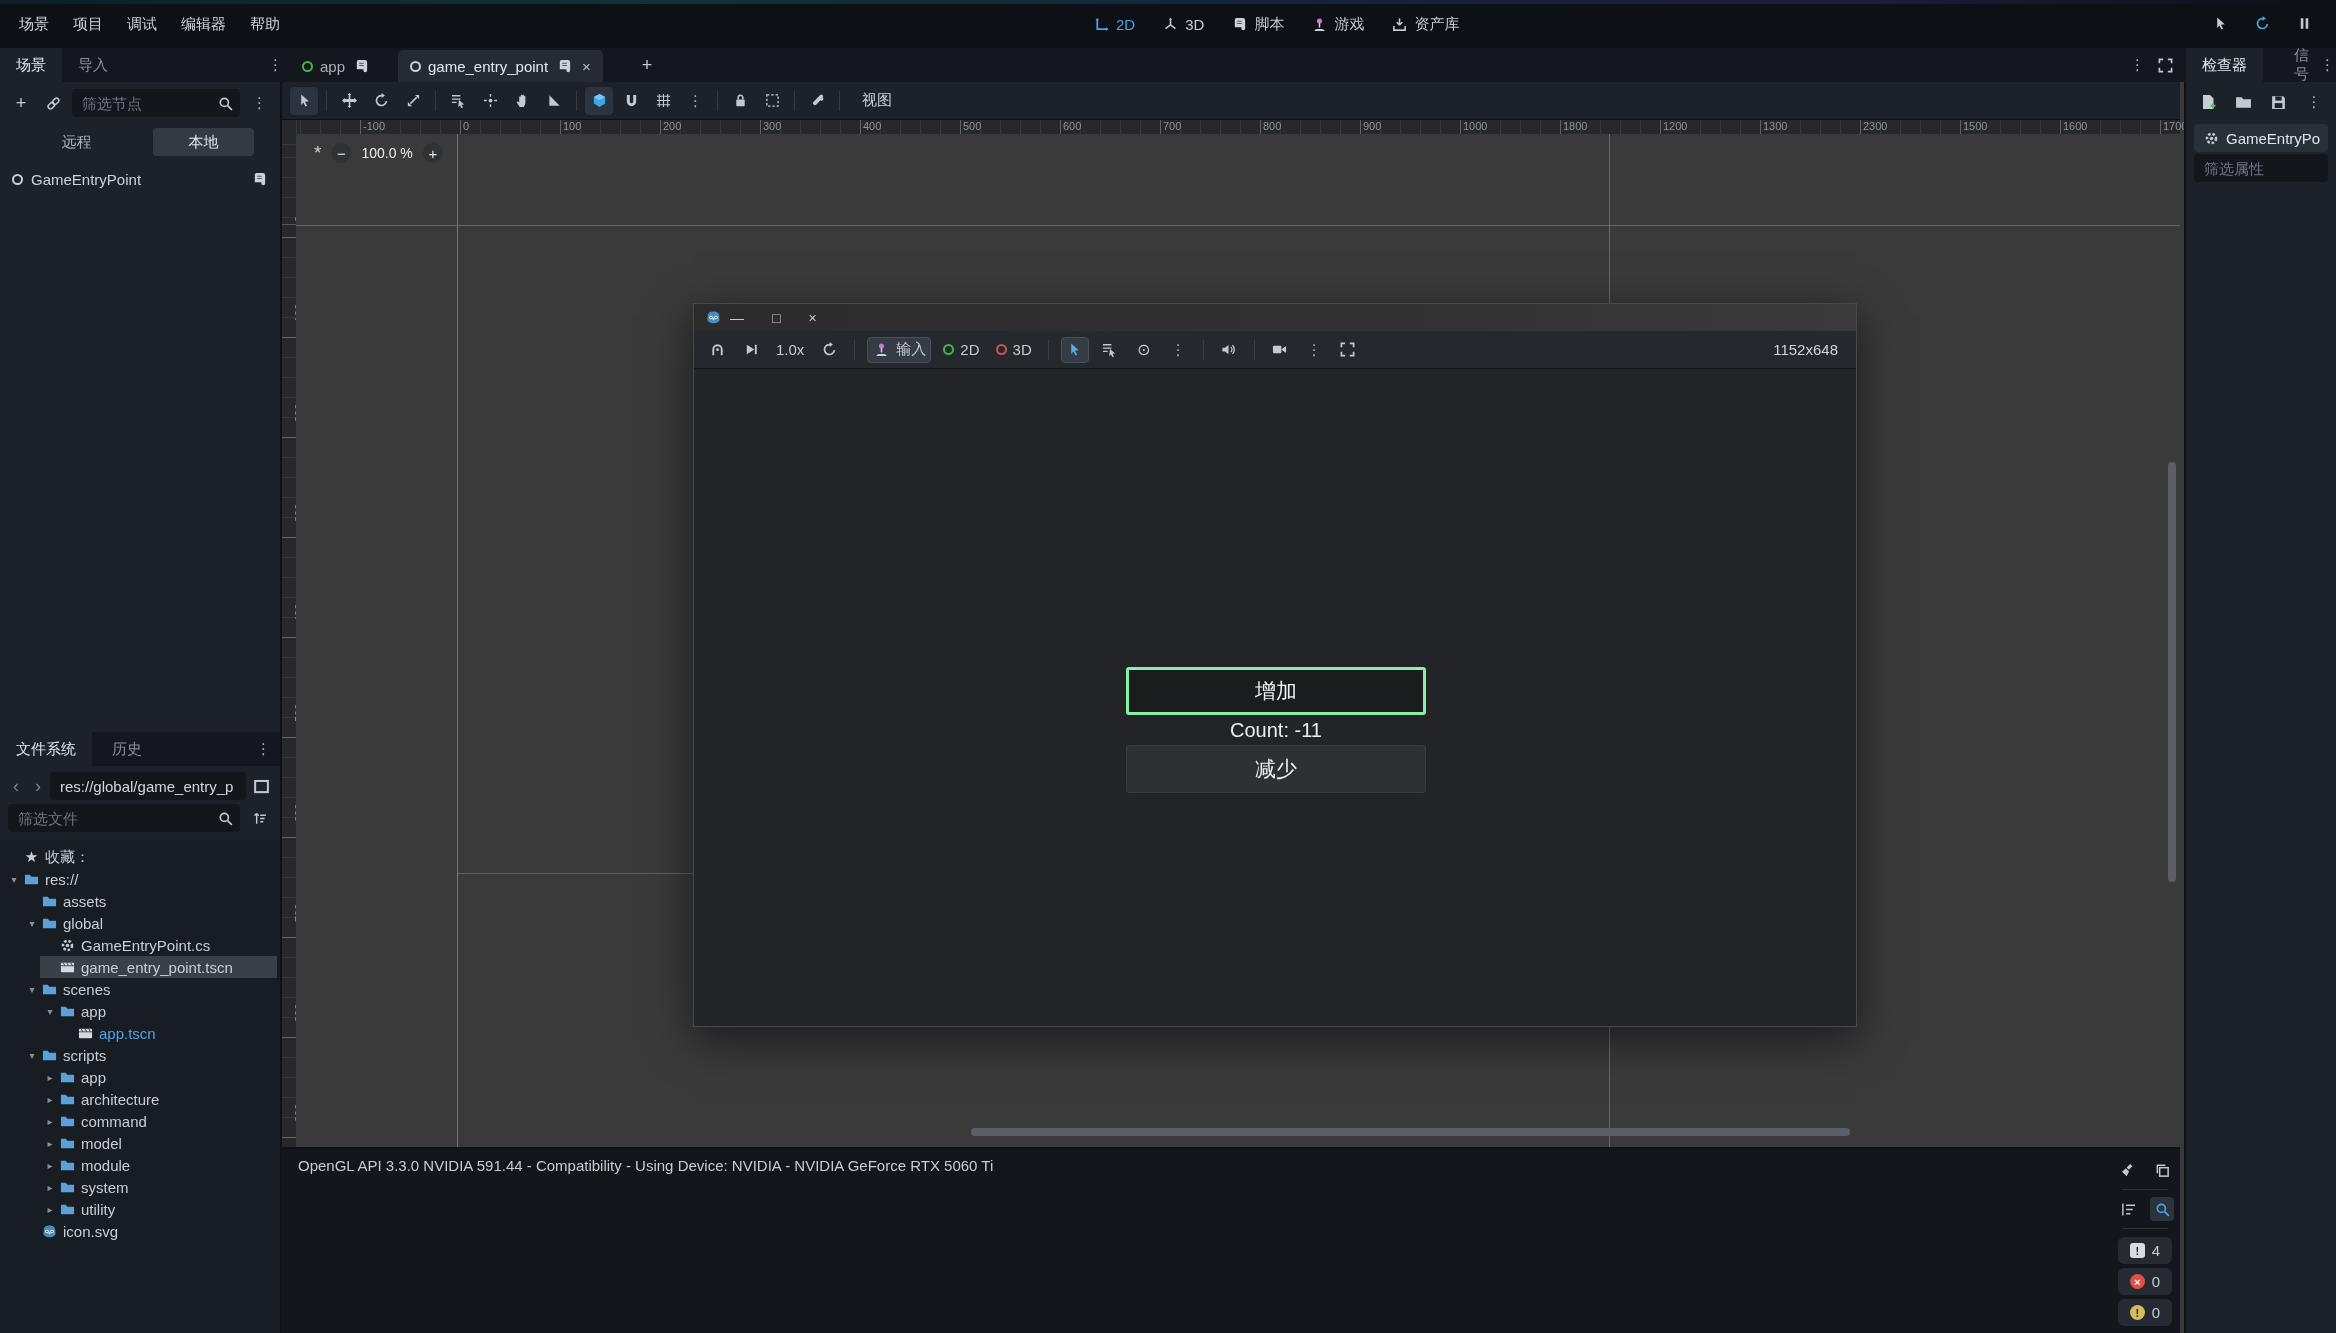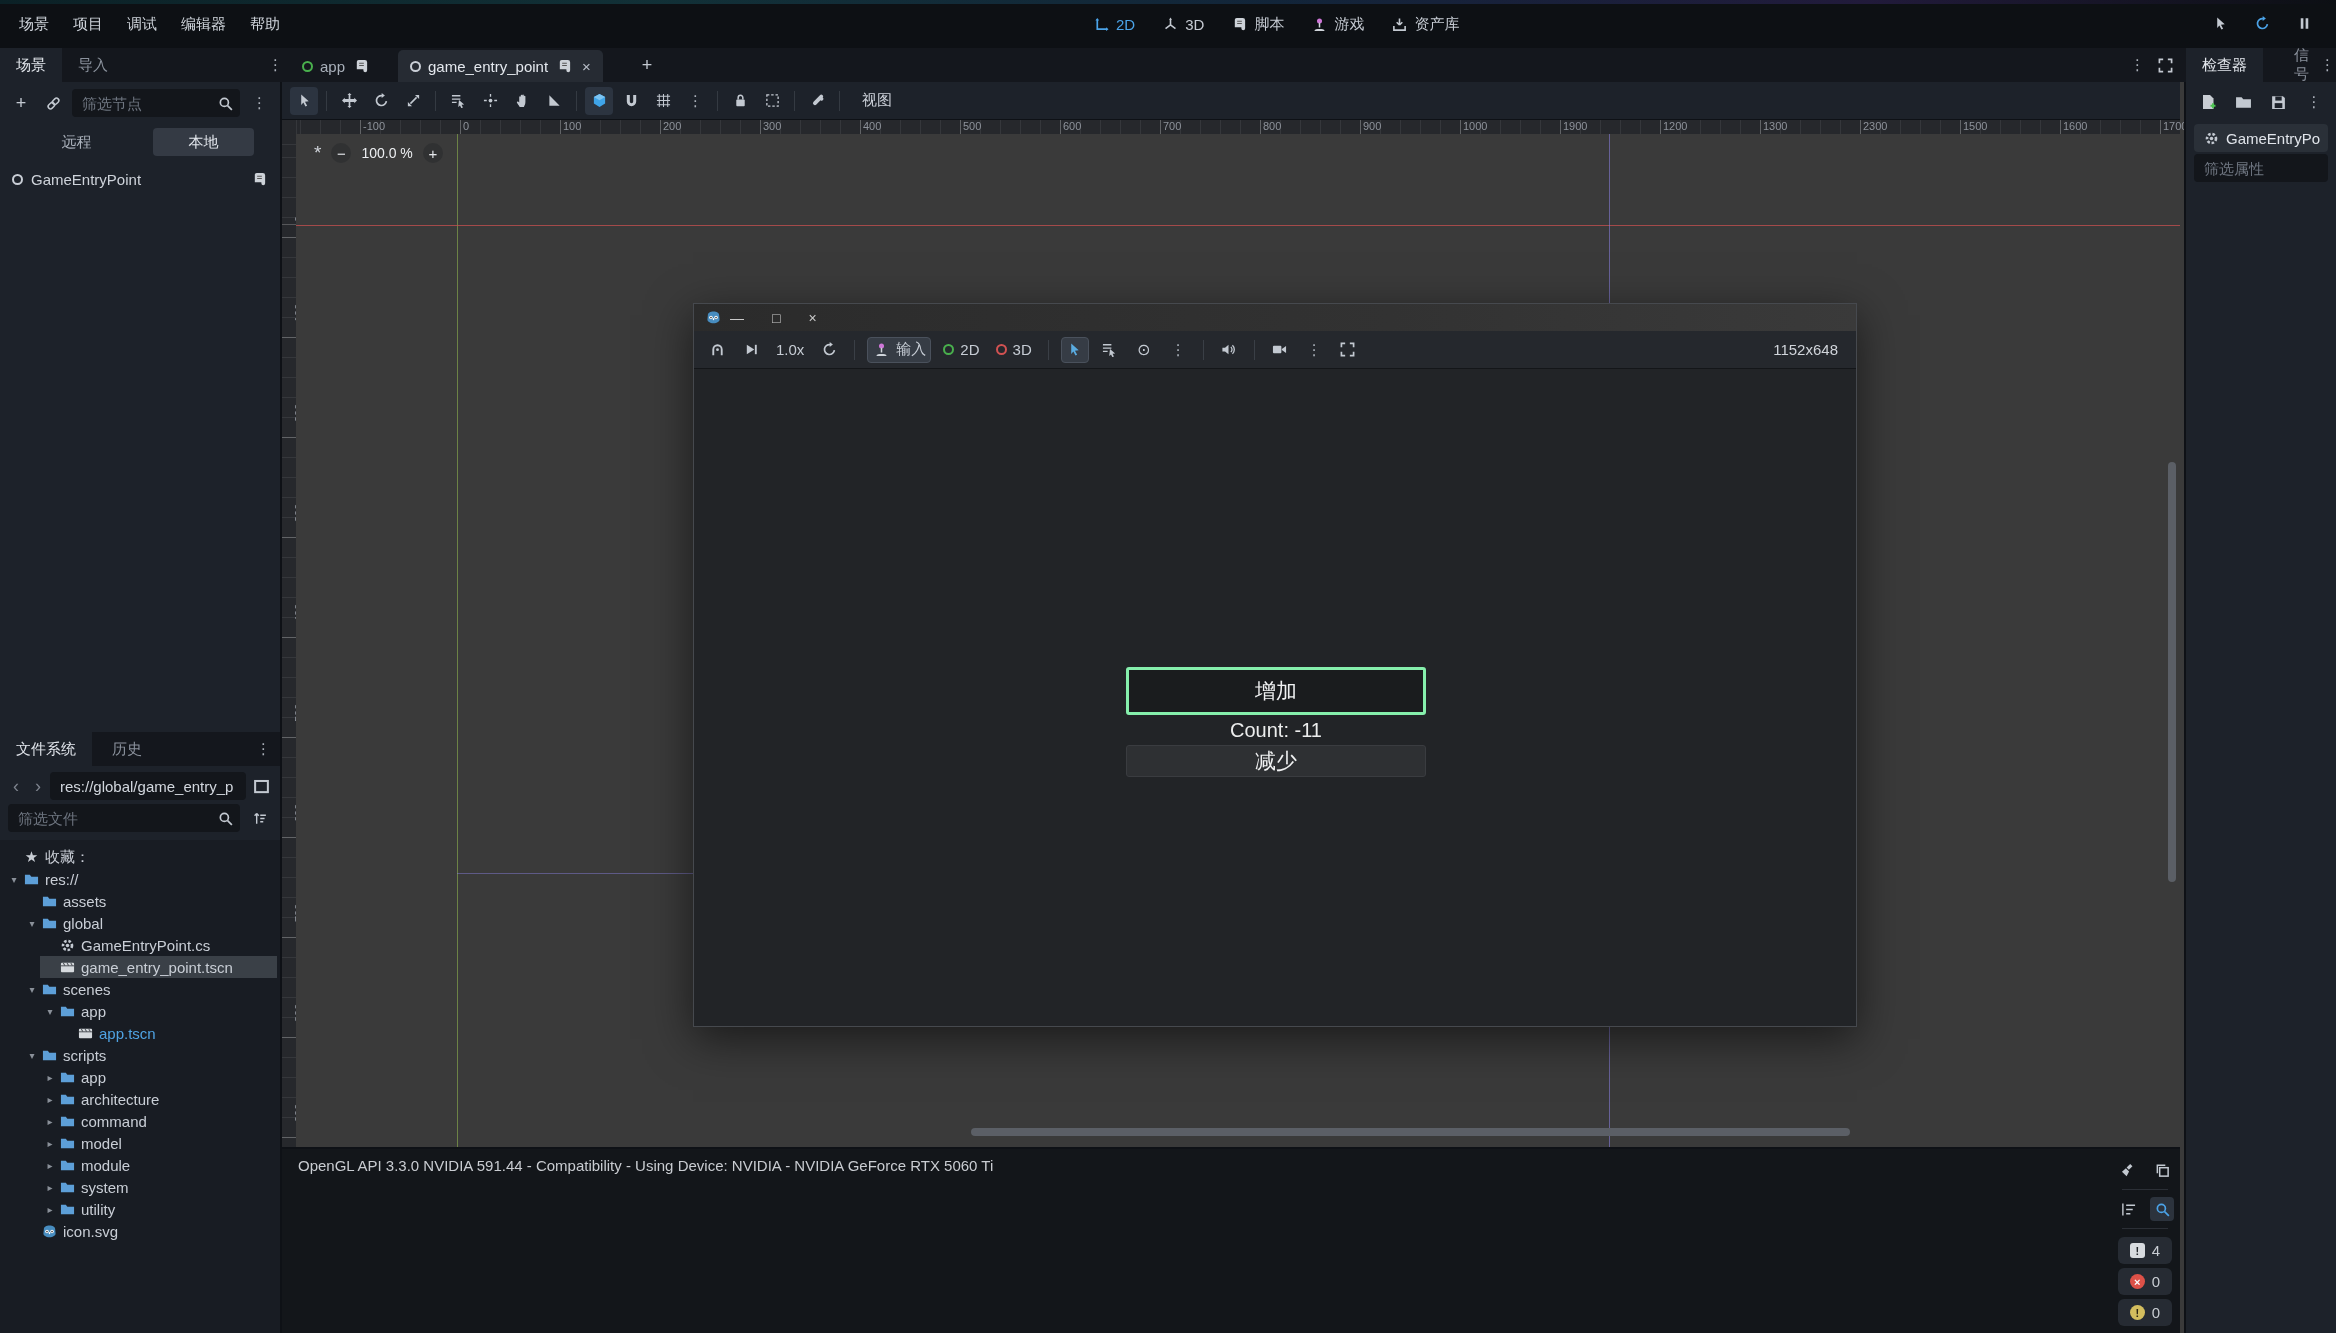--- a/index.html
+++ b/index.html
@@ -100,21 +100,21 @@
   #gw-toolbar .tbtn{height:26px;min-width:26px;display:flex;align-items:center;justify-content:center;gap:6px;border-radius:4px;color:#c6ccd4;padding:0 4px;}
   #gw-toolbar .tbtn.active{background:#363c45;border:1px solid #4a5familiar;}
   #gw-toolbar .tbtn.active{background:#363c45;border:1px solid #4a515c;}
   #gw-toolbar .vsep{width:1px;height:20px;background:#3a3f46;margin:0 4px;}
   #gw-res{margin-left:auto;color:#d0d4da;font-size:15px;padding-right:8px;}
   #gw-content{position:absolute;left:0;top:66px;right:0;bottom:0;background:#222427;}
   #gw-col{position:absolute;left:432px;top:297px;width:300px;}
   .gbtn{width:300px;display:flex;align-items:center;justify-content:center;color:#f0f1f2;font-size:21px;border-radius:3px;}
   #btn-inc{height:48px;background:#1a1c1e;border:3px solid #86efac;}
   #count-label{height:30px;display:flex;align-items:center;justify-content:center;font-size:20px;color:#eceded;}
-  #btn-dec{height:32px;background:#2e3033;border:1px solid #3a3c40;}
+  #btn-dec{height:48px;background:#2e3033;border:1px solid #3a3c40;}
   
   #output{left:280px;top:1147px;width:1900px;height:186px;background:#13161a;border-left:2px solid var(--sep);border-top:2px solid var(--sep);}
   #out-text{position:absolute;left:16px;top:8px;right:250px;font-family:"DejaVu Sans Mono","Liberation Mono",monospace;font-size:15px;line-height:17px;color:#c9ccd1;white-space:pre;}
   #out-side{position:absolute;right:4px;top:0;width:62px;height:100%;display:flex;flex-direction:column;align-items:center;padding-top:6px;}
   #out-side .rowi{display:flex;gap:10px;padding:3px 0;}
   #out-side .sqbtn{width:24px;height:24px;}
   #out-side .sqbtn.activeblue{background:#2c333d;}
   #out-side .sqbtn.activeblue .icon{color:var(--accent);}
   #out-side hr{width:46px;border:0;border-top:1px solid #2b2f36;margin:4px 0;}
   .badge{width:54px;height:27px;margin:4px 0;background:#262b33;border-radius:6px;display:flex;align-items:center;justify-content:center;gap:7px;color:#c9cdd3;font-size:15px;}
@@ -645,21 +645,21 @@
         <span style="left: 267px;">100</span>
         <span style="left: 367px;">200</span>
         <span style="left: 467px;">300</span>
         <span style="left: 567px;">400</span>
         <span style="left: 667px;">500</span>
         <span style="left: 767px;">600</span>
         <span style="left: 867px;">700</span>
         <span style="left: 967px;">800</span>
         <span style="left: 1067px;">900</span>
         <span style="left: 1167px;">1000</span>
-        <span style="left: 1267px;">1900</span>
+        <span style="left: 1267px;">1800</span>
         <span style="left: 1367px;">1200</span>
         <span style="left: 1467px;">1300</span>
         <span style="left: 1567px;">2300</span>
         <span style="left: 1667px;">1500</span>
         <span style="left: 1767px;">1600</span>
         <span style="left: 1867px;">1700</span>
       </div>
     <div id="ruler-left">
         <span style="top: 88px;">0</span>
         <span style="top: 188px;">100</span>

